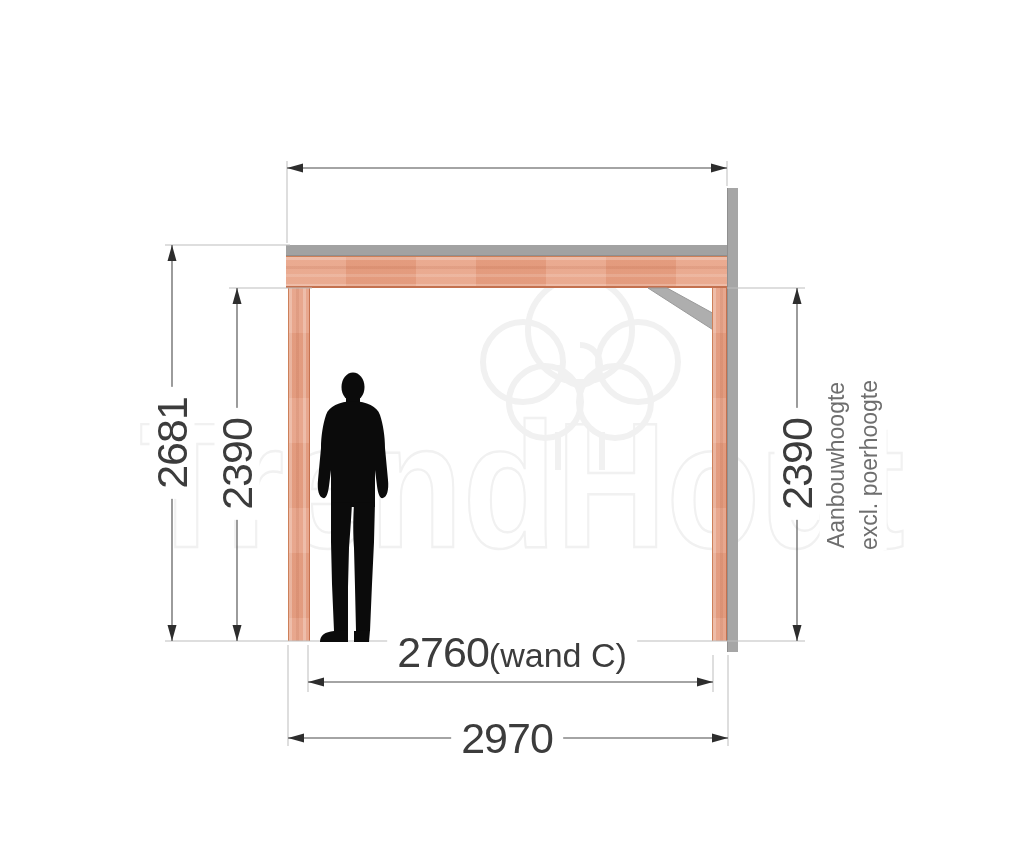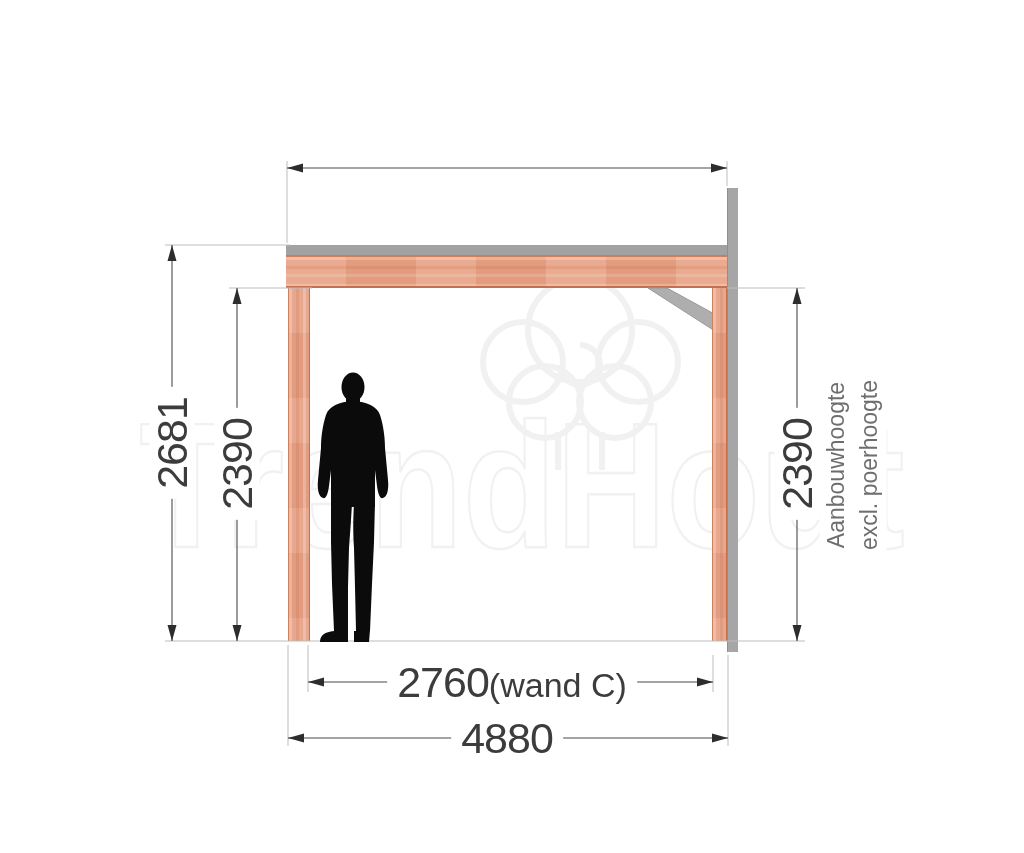--- a/index.html
+++ b/index.html
@@ -152,19 +152,19 @@
 
   <div class="dim-label vertical" style="left:237px;top:464px">2390</div>
 
   <div class="dim-label vertical" style="left:797px;top:464px">2390</div>
 
   <div id="note-label" style="left:853px;top:465px">
     <div>Aanbouwhoogte</div>
     <div>excl. poerhoogte</div>
   </div>
 
-  <div class="dim-label" style="left:512px;top:682px">
+  <div class="dim-label" style="left:512px;top:652px">
     <span>2760</span><span class="dim-suffix">(wand C)</span>
   </div>
 
-  <div class="dim-label" style="left:507px;top:738px">4880</div>
+  <div class="dim-label" style="left:507px;top:738px">2970</div>
 
 </div>
 
 </body></html>

